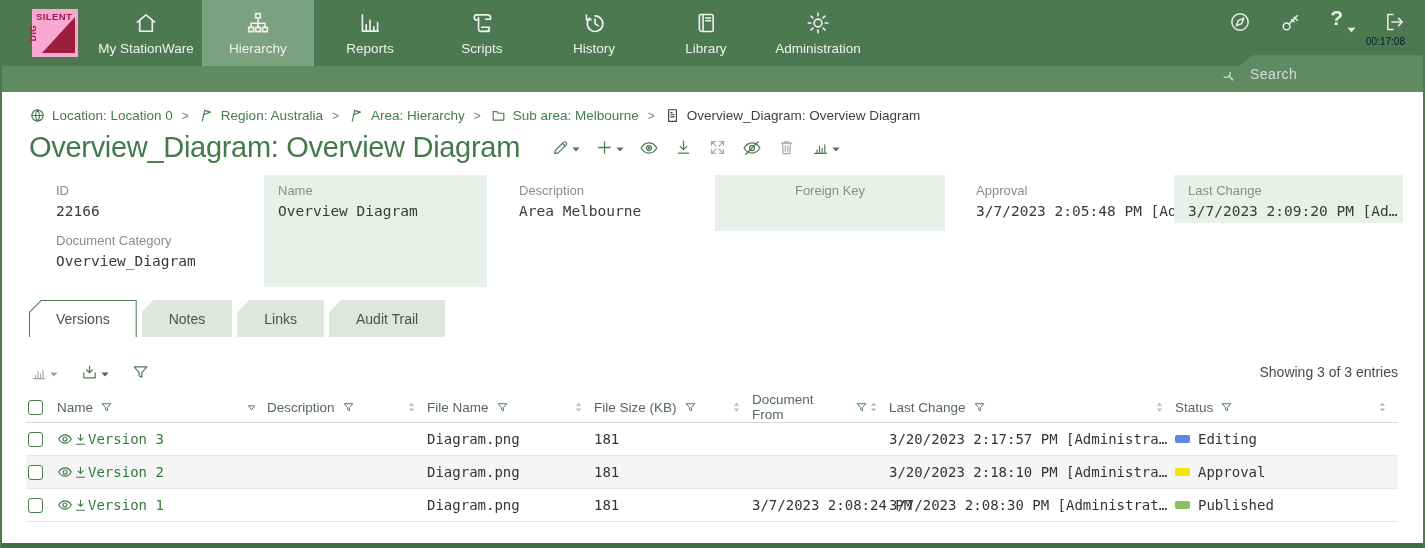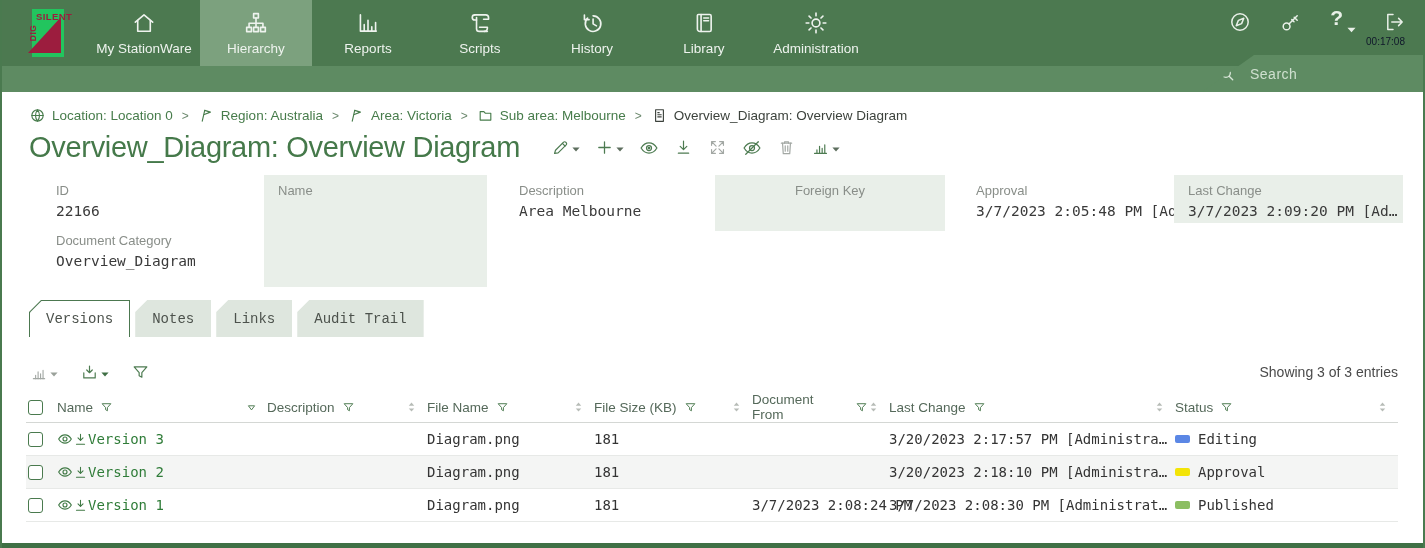--- a/index.html
+++ b/index.html
@@ -5,21 +5,21 @@
   * { box-sizing: border-box; }
   html,body { margin:0; padding:0; background:#fff; }
   body { font-family:"Liberation Sans", sans-serif; }
   #page { position:relative; width:1425px; height:548px; overflow:hidden; background:#fff;
           border-left:2px solid #4a7a4f; border-right:2px solid #4a7a4f; }
   .mono { font-family:"DejaVu Sans Mono", monospace; }
 
   
   #band1 { position:relative; height:66px; background:#4c7950; display:flex; align-items:stretch; }
   #band2 { height:26px; background:#5e8b62; }
-  #logo { width:32px; height:48px; background:#22c55e; margin:9px 24px 0 30px; position:relative; flex:0 0 auto; }
+  #logo { width:46px; height:48px; background:#f9a8d4; margin:9px 12px 0 30px; position:relative; flex:0 0 auto; }
   #logo .logo-top { position:absolute; top:2px; left:4px; font-size:9.5px; font-weight:bold; color:#9c1d3e; letter-spacing:.4px; }
   #logo .logo-side { position:absolute; top:19px; left:-7px; font-size:8.5px; font-weight:bold; color:#9c1d3e; transform:rotate(-90deg); letter-spacing:.4px; }
   #logo .logo-triangle { position:absolute; right:3px; bottom:4px; width:0; height:0;
         border-left:33px solid transparent; border-bottom:36px solid #9c1d3e; }
   .nav { display:flex; }
   .nav-item { width:112px; display:flex; flex-direction:column; align-items:center; justify-content:center;
               gap:5px; color:#eef3ee; cursor:pointer; }
   .nav-item.active { background:#7ca17e; }
   .nav-item svg { display:block; }
   .nav-label { font-size:13.5px; }
@@ -52,22 +52,22 @@
   
   #details { position:relative; height:112px; margin-top:11px; }
   .dcol { position:absolute; top:0; padding:8px 14px; }
   .dpanel { background:#e9efe9; }
   .dfield + .dfield { margin-top:13px; }
   .dlabel { font-size:13px; color:#898e89; }
   .dvalue { font-size:14.5px; color:#3a3a3a; margin-top:5px; min-height:17px; white-space:nowrap; }
 
   
   #tabs { display:flex; gap:5px; margin:13px 0 0 27px; height:37px; }
-  .tab { position:relative; display:flex; align-items:center; padding:0 17px; font-size:14px; color:#4c524c;
-         cursor:pointer; clip-path:polygon(12px 0,100% 0,100% 100%,0 100%,0 12px);font-family:Liberation Mono, monospace; }
+  .tab { position:relative; display:flex; align-items:center; padding:0 27px; font-size:14px; color:#4c524c;
+         cursor:pointer; clip-path:polygon(12px 0,100% 0,100% 100%,0 100%,0 12px); }
   .tab.inactive { background:#dee6de; }
   .tab.active { background:#4c7850; }
   .tab .tab-fill { position:absolute; left:1px; top:1px; right:1px; bottom:0; background:#fff;
                    clip-path:polygon(11.5px 0,100% 0,100% 100%,0 100%,0 11.5px); }
   .tab .tab-label { position:relative; z-index:1; }
 
   
   #table-toolbar { display:flex; align-items:center; margin:19px 25px 0 25px; height:32px; }
   #table-toolbar .tool { margin-right:16px; }
   #table-summary { margin-left:auto; font-size:14px; color:#4a4a4a; }
@@ -222,21 +222,21 @@
           <path d="M9.5 4.8l8 2.4-8.7 3.4"></path>
         </svg>
       <span>Region: Australia</span>
     </span>
     <span class="crumb-sep">&gt;</span>
     <span class="crumb">
       <svg width="17" height="17" viewBox="0 0 24 24" fill="none" stroke="currentColor" stroke-width="1.6" stroke-linecap="round" stroke-linejoin="round">
           <path d="M6 20L9.5 4.8"></path>
           <path d="M9.5 4.8l8 2.4-8.7 3.4"></path>
         </svg>
-      <span>Area: Victoria</span>
+      <span>Area: Hierarchy</span>
     </span>
     <span class="crumb-sep">&gt;</span>
     <span class="crumb">
       <svg width="17" height="17" viewBox="0 0 24 24" fill="none" stroke="currentColor" stroke-width="1.6" stroke-linejoin="round">
           <path d="M4.5 18.5v-12h5.2l1.9 2.3h7.9v9.7z"></path>
         </svg>
       <span>Sub area: Melbourne</span>
     </span>
     <span class="crumb-sep">&gt;</span>
     <span class="crumb current">
@@ -320,20 +320,21 @@
         <div class="dvalue mono">22166</div>
       </div>
       <div class="dfield">
         <div class="dlabel">Document Category</div>
         <div class="dvalue mono">Overview_Diagram</div>
       </div>
     </div>
     <div class="dcol dpanel" style="left:262px;width:223px;height:112px;">
       <div class="dfield">
         <div class="dlabel">Name</div>
+        <div class="dvalue mono">Overview Diagram</div>
       </div>
     </div>
     <div class="dcol" style="left:503px;width:210px;">
       <div class="dfield">
         <div class="dlabel">Description</div>
         <div class="dvalue mono">Area Melbourne</div>
       </div>
     </div>
     <div class="dcol dpanel" style="left:713px;width:230px;height:56px;text-align:center;">
       <div class="dfield">

